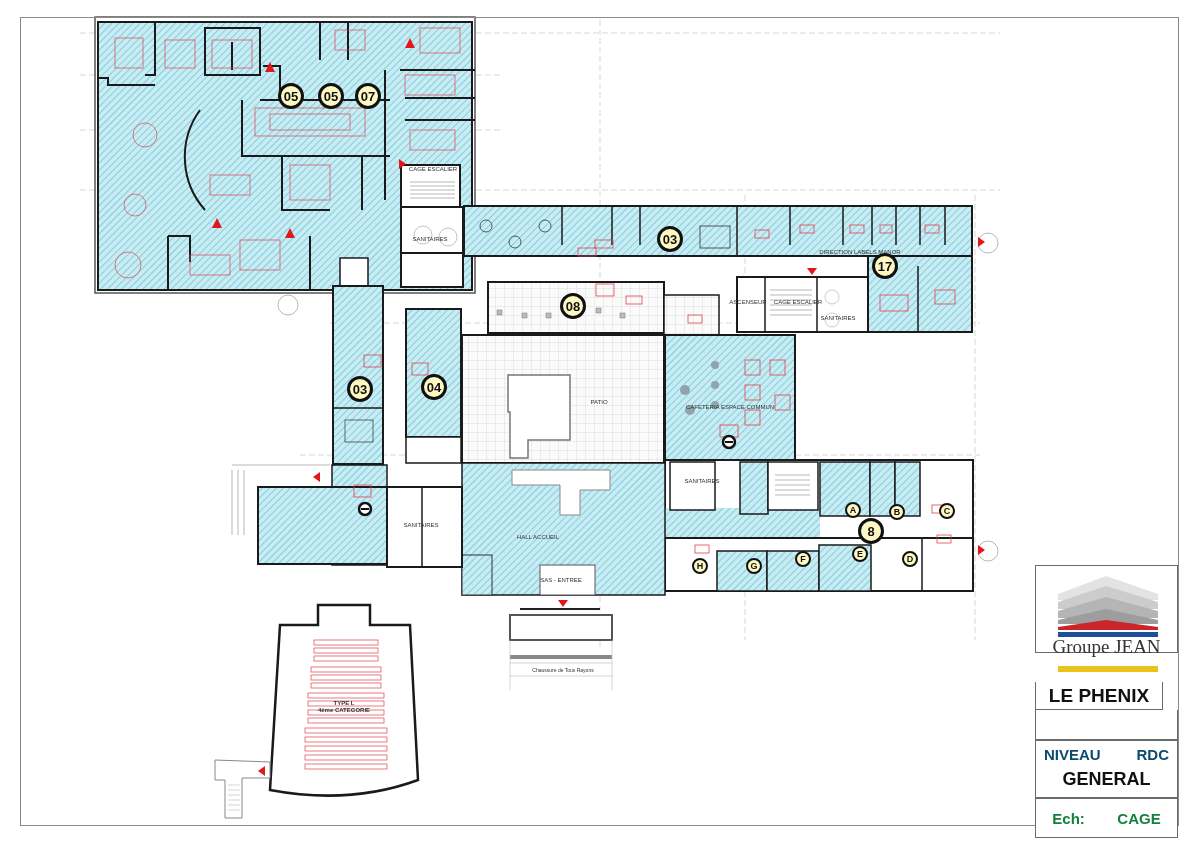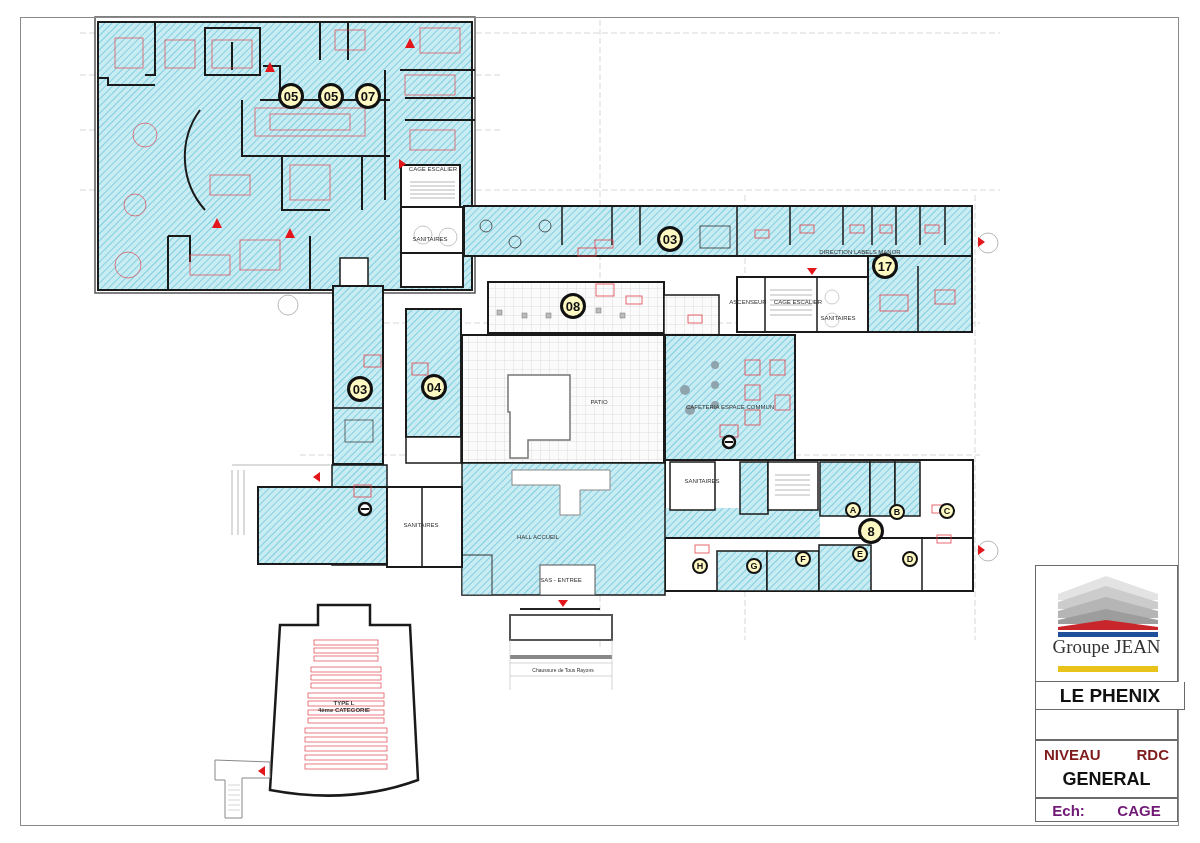--- a/index.html
+++ b/index.html
@@ -1,25 +1,25 @@
 <!DOCTYPE html>
 <html><head>
 <meta charset="utf-8">
 <style>
   html, body { margin:0; padding:0; background:#ffffff; }
   body { width:1200px; height:843px; position:relative; overflow:hidden; font-family:"Liberation Sans", sans-serif; }
   #plan { position:absolute; left:0; top:0; width:1200px; height:843px; }
   .frame { position:absolute; left:20px; top:17px; width:1159px; height:809px; border:1.5px solid #8a8a8a; box-sizing:border-box; pointer-events:none; }
   .tb { position:absolute; left:1035px; background:#fff; border:1.5px solid #6a6a6a; box-sizing:border-box; }
-  .tb-logo { top:565px; width:143px; height:117px; }
-  .tb-name { top:682px; width:150px; height:28px; border-top:none; display:flex; align-items:center; justify-content:center; font-weight:bold; font-size:19px; color:#111; }
+  .tb-logo { top:565px; width:143px; height:88px; }
+  .tb-name { top:682px; width:128px; height:28px; border-top:none; display:flex; align-items:center; justify-content:center; font-weight:bold; font-size:19px; color:#111; }
   .tb-empty { top:710px; width:143px; height:30px; border-top:none; }
   .tb-level { top:740px; width:143px; height:58px; border-top:1.5px solid #6a6a6a; }
-  .tb-scale { top:798px; width:143px; height:24px; border-top:1.5px solid #6a6a6a; display:flex; align-items:center; justify-content:space-around; font-weight:bold; font-size:15px; color:#701a75;text-align:center; }
-  .lvl-row1 { position:absolute; left:8px; top:5px; right:8px; display:flex; justify-content:space-between; font-weight:bold; font-size:15px; color:#7f1d1d; }
+  .tb-scale { top:798px; width:143px; height:40px; border-top:1.5px solid #6a6a6a; display:flex; align-items:center; justify-content:space-around; font-weight:bold; font-size:15px; color:#15803d;text-align:center; }
+  .lvl-row1 { position:absolute; left:8px; top:5px; right:8px; display:flex; justify-content:space-between; font-weight:bold; font-size:15px; color:#0c4a6e; }
   .lvl-row2 { position:absolute; left:0; right:0; top:28px; text-align:center; font-weight:bold; font-size:18px; color:#111; }
   .logo-text { position:absolute; left:0; right:0; top:70px; text-align:center; font-family:"Liberation Serif", serif; font-size:19px; color:#333; }
   .logo-svg { position:absolute; left:0; top:0; }
   .marker { position:absolute; width:26px; height:26px; border-radius:50%; background:#fef9c3; border:3px solid #111; box-sizing:border-box; display:flex; align-items:center; justify-content:center; font-weight:bold; font-size:13px; color:#111; transform:translate(-50%,-50%); }
   .marker.sm { width:16px; height:16px; border-width:2px; font-size:9px; }
   .lbl { position:absolute; font-size:6px; color:#333; white-space:nowrap; transform:translate(-50%,-50%); }
 </style>
 </head>
 <body>
 

